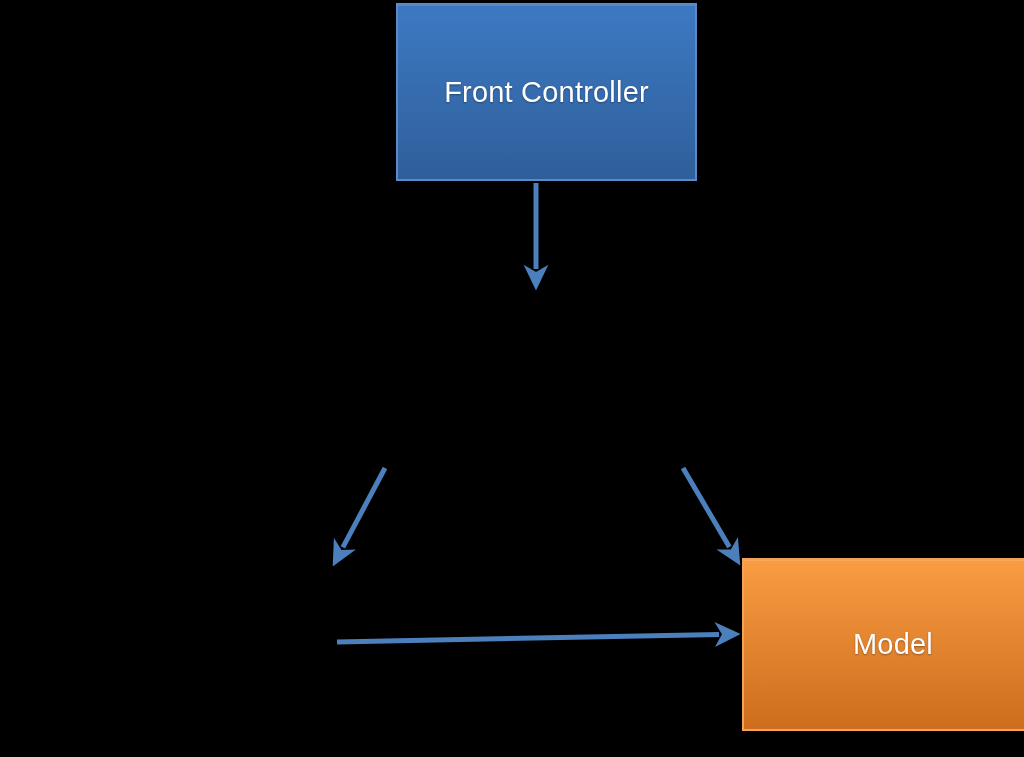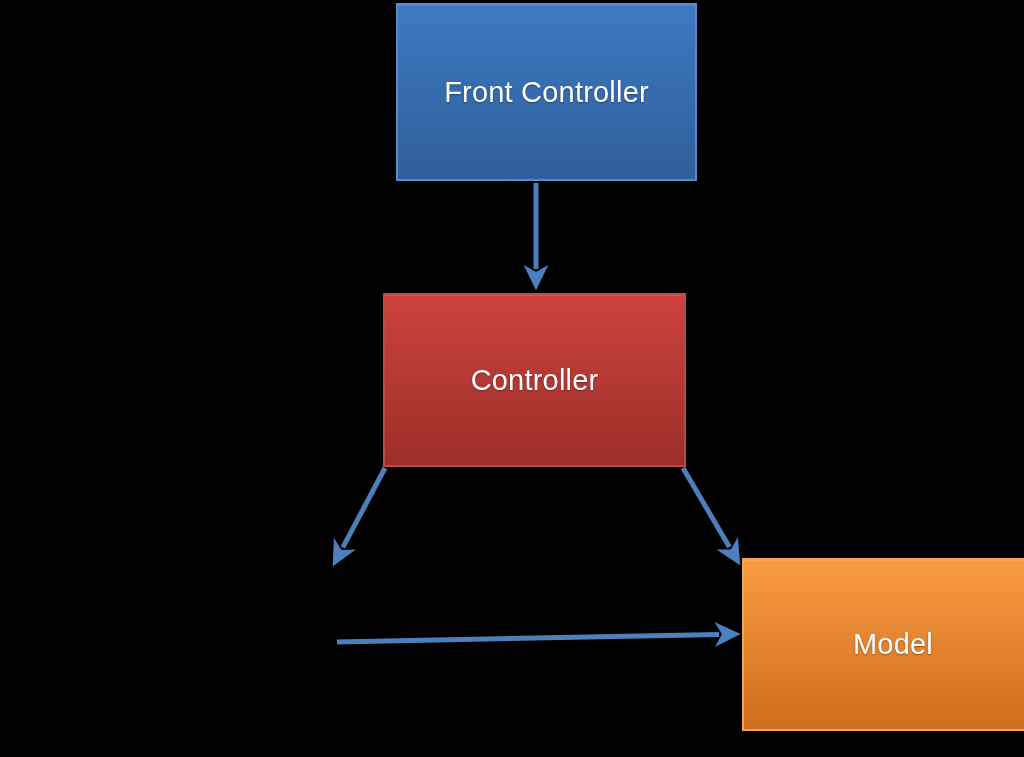--- a/index.html
+++ b/index.html
@@ -58,22 +58,19 @@
     <line marker-end="url(#arrowhead)" x1="508" y1="183" x2="508" y2="269" stroke="#4b80bd"></line>
     <line marker-end="url(#arrowhead)" x1="357" y1="468" x2="314.8430319448864" y2="547.4496705654064" stroke="#4b80bd"></line>
     <line marker-end="url(#arrowhead)" x1="655" y1="468" x2="701.3607355286621" y2="546.8945850224601" stroke="#4b80bd"></line>
     <line marker-end="url(#arrowhead)" x1="309" y1="642" x2="691.0041364792315" y2="634.4167913353999" stroke="#4b80bd"></line>
   </svg>
 
   <div class="node" style="left: 368px; top: 3px; width: 301px; height: 178px; background: linear-gradient(rgb(61, 121, 194), rgb(47, 95, 155)); border-color: rgb(91, 138, 198);">
     <span class="node-label">Front Controller</span>
   </div>
 
-  <div class="node" style="left: 355px; top: 293px; width: 303px; height: 174px; background: linear-gradient(rgb(205, 66, 61), rgb(156, 47, 41)); border-color: rgb(187, 74, 64);">
-    <span class="node-label">Controller</span>
-  </div>
 
 
   <div class="node" style="left: 714px; top: 558px; width: 302px; height: 173px; background: linear-gradient(rgb(249, 156, 66), rgb(205, 109, 29)); border-color: rgb(243, 163, 89);">
     <span class="node-label">Model</span>
   </div>
 
 </div>
 
 </body></html>

